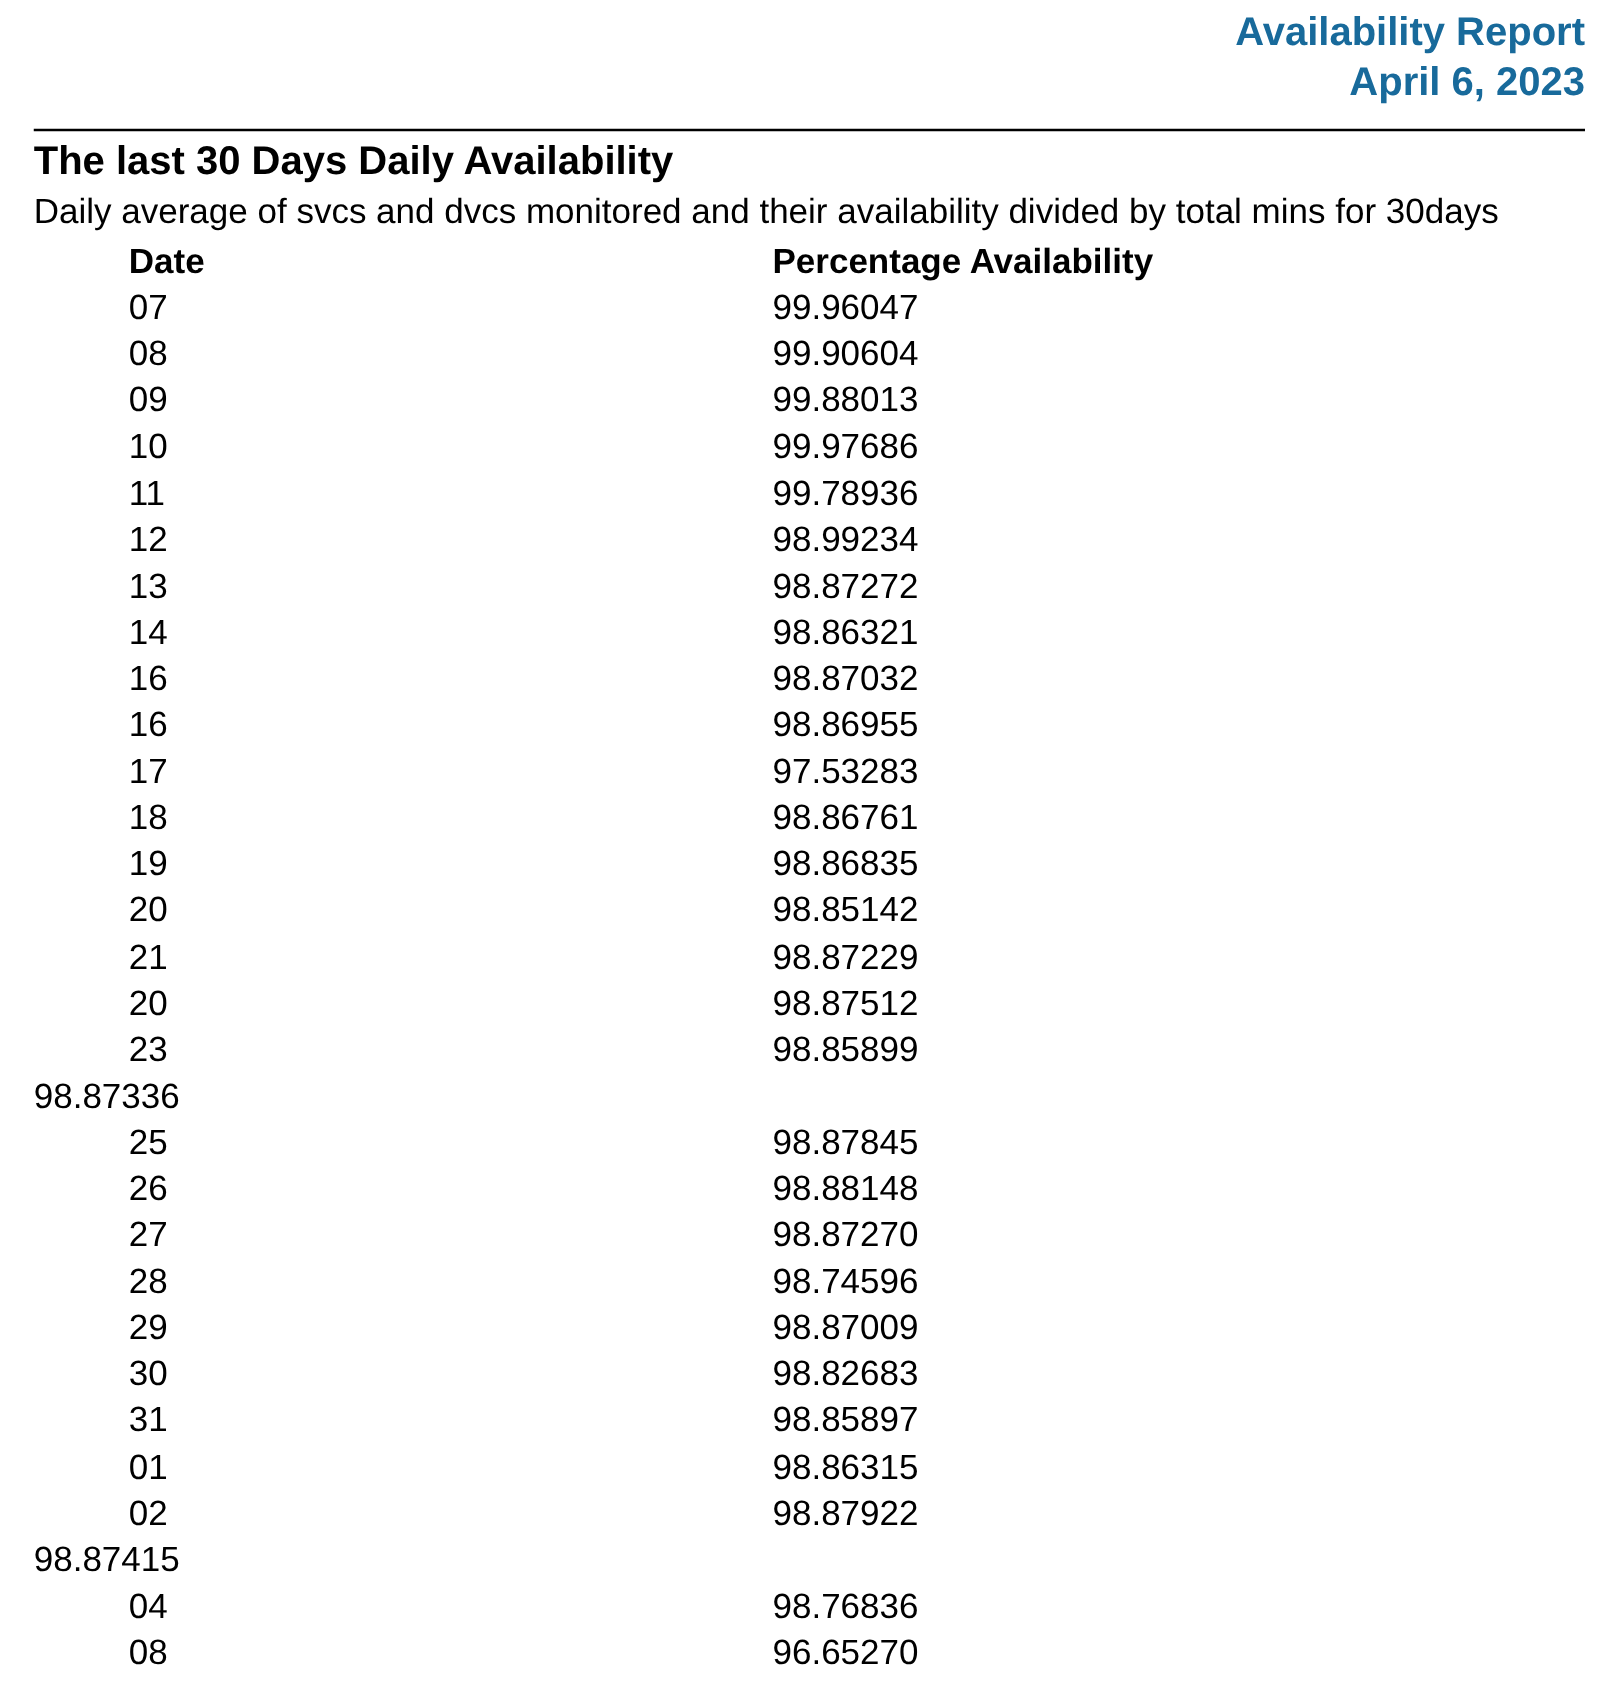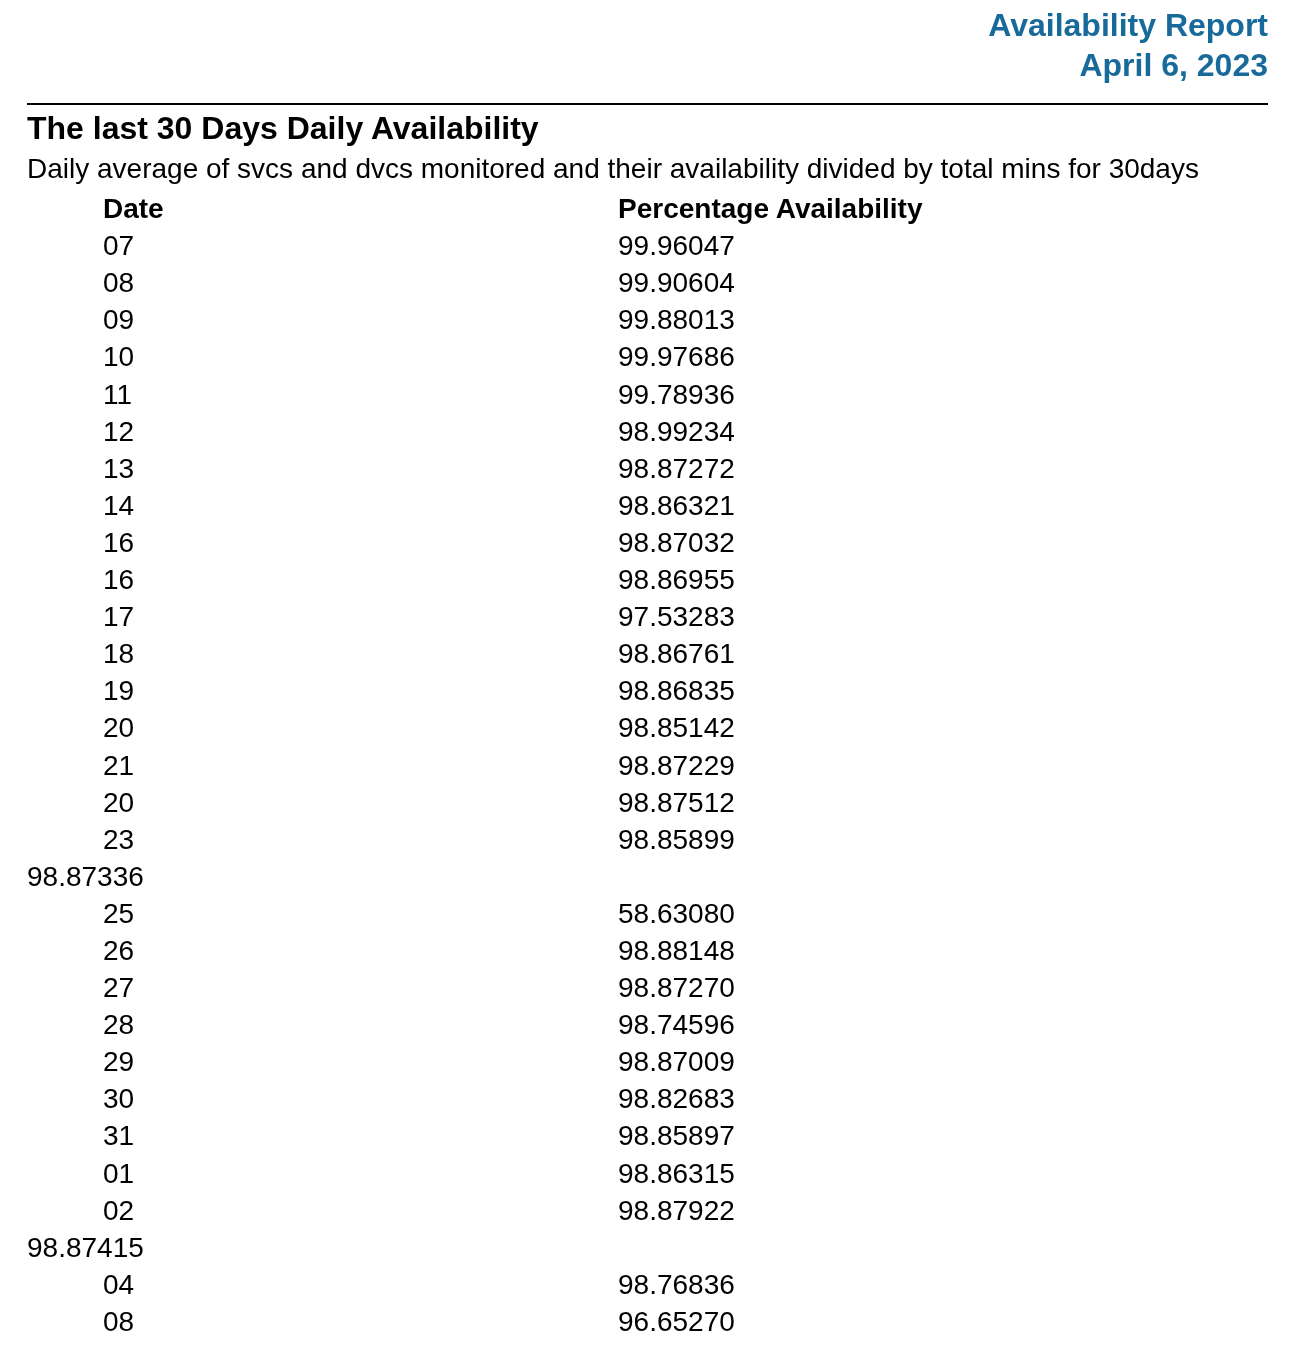--- a/index.html
+++ b/index.html
@@ -155,21 +155,21 @@
     <span class="cell date">23</span>
     <span class="cell value">98.85899</span>
   </div>
 
   <div class="row">
     <span class="cell value">98.87336</span>
   </div>
 
   <div class="row">
     <span class="cell date">25</span>
-    <span class="cell value">58.63080</span>
+    <span class="cell value">98.87845</span>
   </div>
 
   <div class="row">
     <span class="cell date">26</span>
     <span class="cell value">98.88148</span>
   </div>
 
   <div class="row">
     <span class="cell date">27</span>
     <span class="cell value">98.87270</span>

